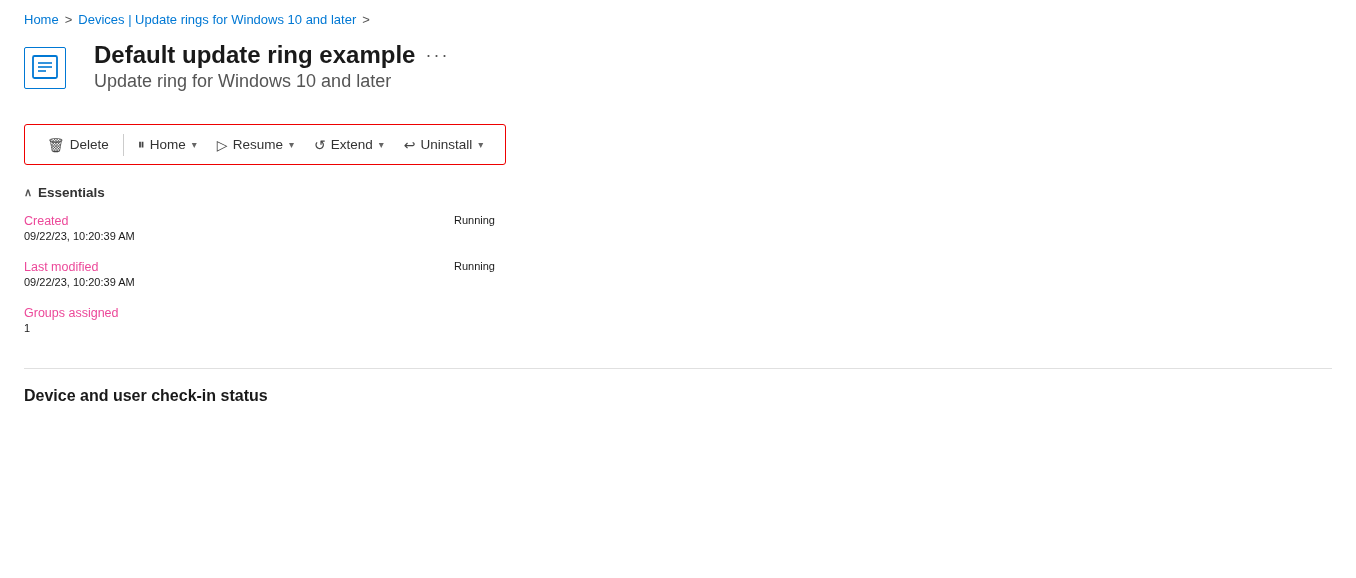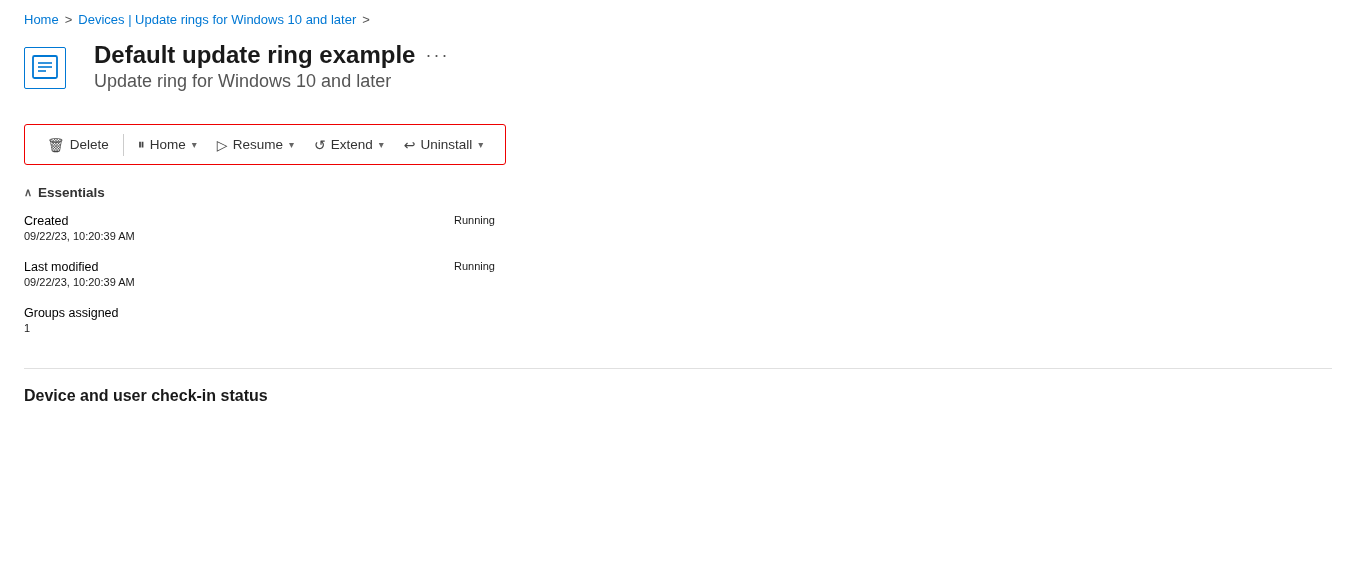--- a/index.html
+++ b/index.html
@@ -134,21 +134,21 @@
       display: grid;
       grid-template-columns: 1fr 1fr;
       gap: 0;
       max-width: 860px;
     }
     .essentials-item {
       margin-bottom: 18px;
     }
     .essentials-label {
       font-size: 12.5px;
-      color: #000000;
+      color: #ec4899;
       margin-bottom: 2px;
     }
     .essentials-value {
       font-size: 11px;
       color: #1a1a1a;
     }
 
     .section-divider {
       border: none;
       border-top: 1px solid #e0e0e0;

